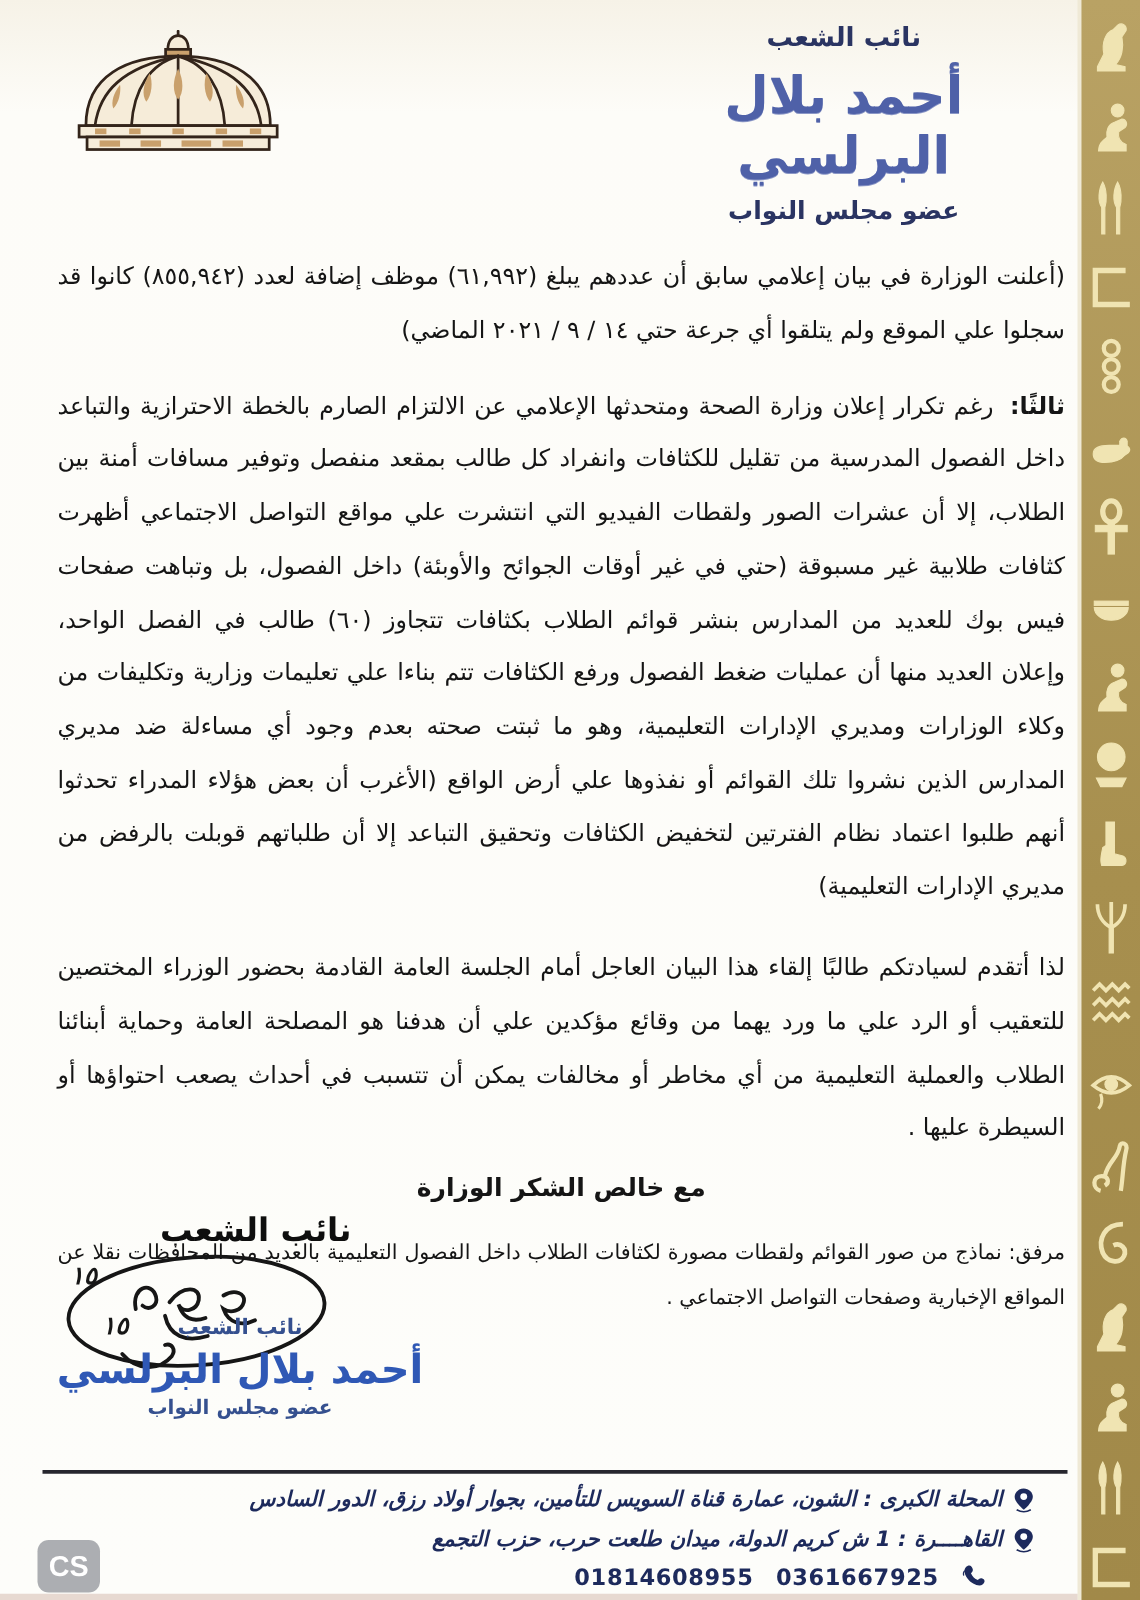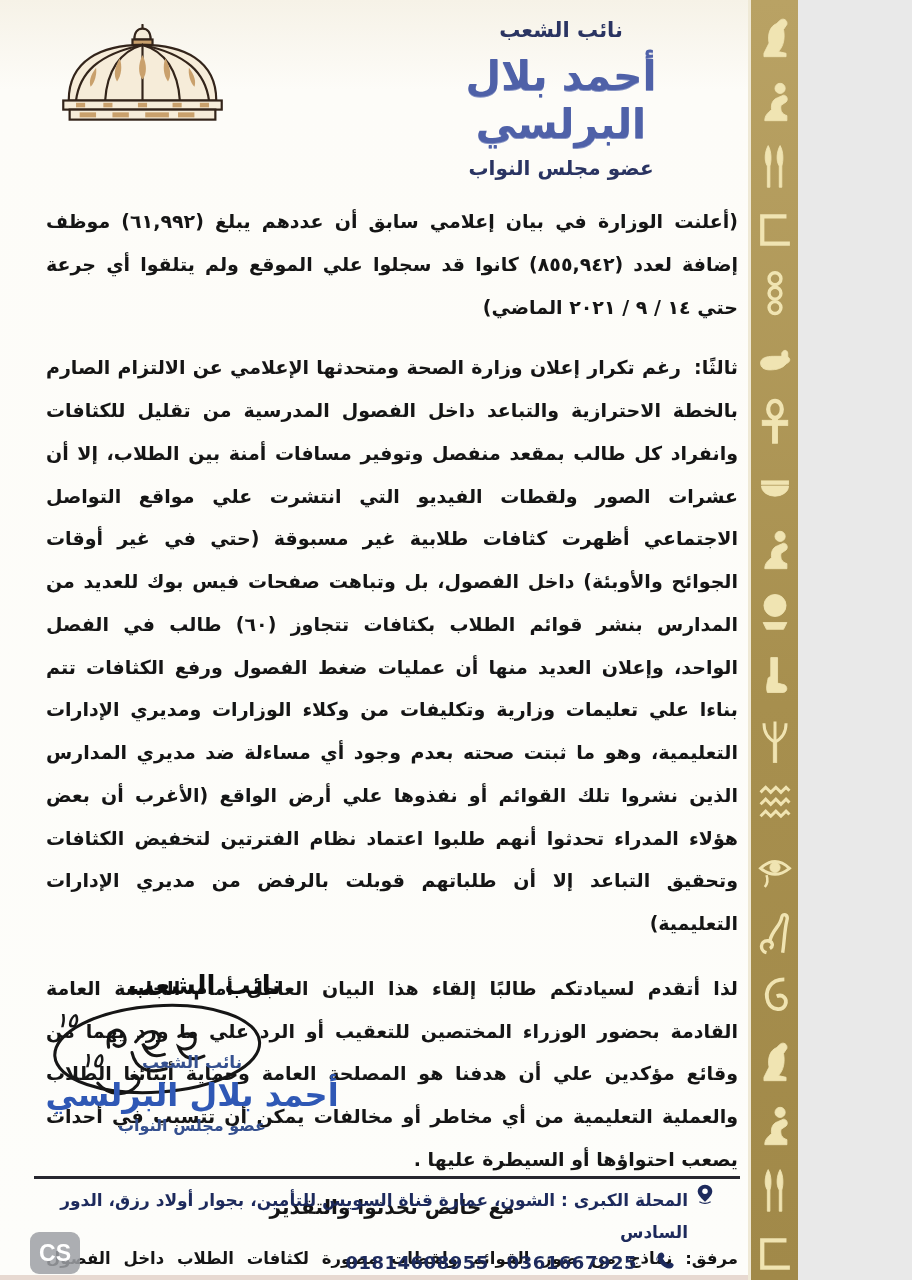--- a/index.html
+++ b/index.html
@@ -1,17 +1,17 @@
 <!DOCTYPE html>
 <html lang="ar"><head>
 <meta charset="utf-8">
 <style>
   html,body{margin:0;padding:0;background:#e9e9e9;}
   .page{
-    position:relative;width:798px;height:1280px;overflow:hidden;
+    position:relative;width:912px;height:1280px;overflow:hidden;
     background:linear-gradient(180deg,#f6f2e7 0,#fdfcf8 90px,#fdfdfa 100%);
     font-family:"DejaVu Sans",sans-serif;
   }
   
   .side-strip{
     position:absolute;top:0;right:0;width:50px;height:1280px;z-index:2;
     background:linear-gradient(180deg,#b9a264 0,#a78f4e 55%,#a18949 100%);
     border-left:3px solid #efe9d6;
     display:flex;flex-direction:column;align-items:center;
     padding-top:6px;box-sizing:border-box;
@@ -26,41 +26,41 @@
   }
   .masthead .pretitle{font-size:21px;font-weight:600;}
   .masthead .big-name{font-size:41px;font-weight:800;color:#4f61a8;margin:10px 0 8px;
     text-shadow:0 1px 0 #8b97c6;}
   .masthead .subtitle{font-size:20px;font-weight:600;}
   
   .content{
     position:absolute;top:200px;right:60px;left:46px;z-index:1;
     direction:rtl;color:#151515;
   }
-  .content p{font-size:19px;font-weight:700;line-height:2.25;text-align:justify;margin:0;}
+  .content p{font-size:19px;font-weight:400;line-height:2.25;text-align:justify;margin:0;}
   .p1{margin-bottom:18px !important;}
   .p2{margin-bottom:22px !important;}
   .p2 strong{margin-left:6px;}
   .p3{margin-bottom:8px !important;}
   .closing{font-size:20px;font-weight:800;text-align:center;margin:14px 0 22px;color:#151515;}
   .attachment{font-size:16.5px !important;line-height:2.2 !important;}
   
   .stamp-title{position:absolute;left:128px;top:970px;z-index:1;
     font-size:26px;font-weight:800;color:#0e0e0e;direction:rtl;letter-spacing:1px;}
   .scribble{position:absolute;left:42px;top:995px;z-index:1;font-style:italic;}
   .sig-block{position:absolute;left:42px;top:1052px;width:300px;z-index:1;
     text-align:center;direction:rtl;}
   .sig-block .sig-small{font-size:17px;color:#35508f;font-weight:600;}
   .sig-block .sig-name{font-size:32px;font-weight:800;color:#2f58b5;margin:4px 0 2px;}
   .sig-block .sig-sub{font-size:16px;color:#35508f;font-weight:600;}
   
   .rule{position:absolute;left:34px;right:58px;top:1176px;border-top:3px solid #27272f;z-index:1;}
   .footer{position:absolute;top:1184px;right:84px;left:40px;z-index:3;
     direction:rtl;color:#1d2a5c;font-weight:700;font-size:17px;}
-  .f-line{display:flex;gap:8px;line-height:1.9;}
+  .f-line{display:flex;align-items:center;gap:8px;line-height:1.9;font-style:italic;}
   .f-line .ico{flex:0 0 auto;display:inline-flex;}
   .f-phones{margin-top:2px;margin-right:40px;display:flex;align-items:center;gap:18px;
     font-size:18px;letter-spacing:.5px;}
   
   .watermark{position:absolute;left:30px;top:1188px;z-index:6;display:flex;align-items:center;gap:16px;
     font-family:"Liberation Sans",sans-serif;pointer-events:none;}
   .cs-badge{width:50px;height:42px;border-radius:9px;background:rgba(158,160,165,.85);
     color:#fff;font-size:23px;font-weight:700;display:flex;align-items:center;justify-content:center;margin-top:44px;}
   .wm-text{font-size:41px;color:rgba(165,166,170,.85);letter-spacing:.5px;white-space:nowrap;}
   .scan-edge{position:absolute;left:0;right:50px;bottom:0;height:5px;background:rgba(203,173,160,.45);z-index:4;}
@@ -173,21 +173,21 @@
   <div class="masthead">
     <div class="pretitle">نائب الشعب</div>
     <div class="big-name">أحمد بلال البرلسي</div>
     <div class="subtitle">عضو مجلس النواب</div>
   </div>
 
   <main class="content">
     <p class="p1">(أعلنت الوزارة في بيان إعلامي سابق أن عددهم يبلغ (٦١,٩٩٢) موظف إضافة لعدد (٨٥٥,٩٤٢) كانوا قد سجلوا علي الموقع ولم يتلقوا أي جرعة حتي ١٤ / ٩ / ٢٠٢١ الماضي)</p>
     <p class="p2"><strong>ثالثًا:</strong> <span>رغم تكرار إعلان وزارة الصحة ومتحدثها الإعلامي عن الالتزام الصارم بالخطة الاحترازية والتباعد داخل الفصول المدرسية من تقليل للكثافات وانفراد كل طالب بمقعد منفصل وتوفير مسافات أمنة بين الطلاب، إلا أن عشرات الصور ولقطات الفيديو التي انتشرت علي مواقع التواصل الاجتماعي أظهرت كثافات طلابية غير مسبوقة (حتي في غير أوقات الجوائح والأوبئة) داخل الفصول، بل وتباهت صفحات فيس بوك للعديد من المدارس بنشر قوائم الطلاب بكثافات تتجاوز (٦٠) طالب في الفصل الواحد، وإعلان العديد منها أن عمليات ضغط الفصول ورفع الكثافات تتم بناءا علي تعليمات وزارية وتكليفات من وكلاء الوزارات ومديري الإدارات التعليمية، وهو ما ثبتت صحته بعدم وجود أي مساءلة ضد مديري المدارس الذين نشروا تلك القوائم أو نفذوها علي أرض الواقع (الأغرب أن بعض هؤلاء المدراء تحدثوا أنهم طلبوا اعتماد نظام الفترتين لتخفيض الكثافات وتحقيق التباعد إلا أن طلباتهم قوبلت بالرفض من مديري الإدارات التعليمية)</span></p>
     <p class="p3">لذا أتقدم لسيادتكم طالبًا إلقاء هذا البيان العاجل أمام الجلسة العامة القادمة بحضور الوزراء المختصين للتعقيب أو الرد علي ما ورد يهما من وقائع مؤكدين علي أن هدفنا هو المصلحة العامة وحماية أبنائنا الطلاب والعملية التعليمية من أي مخاطر أو مخالفات يمكن أن تتسبب في أحداث يصعب احتواؤها أو السيطرة عليها .</p>
-    <div class="closing">مع خالص تحدثوا والتقدير</div>
+    <div class="closing">مع خالص الشكر الوزارة</div>
     <p class="attachment">مرفق: نماذج من صور القوائم ولقطات مصورة لكثافات الطلاب داخل الفصول التعليمية بالعديد من المحافظات نقلا عن المواقع الإخبارية وصفحات التواصل الاجتماعي .</p>
   </main>
 
   <div class="stamp-title">نائب الشعب</div>
   <div class="scribble">
     <svg viewBox="0 0 250 130" width="225" height="117">
       <g fill="none" stroke="#161616" stroke-width="3.4" stroke-linecap="round">
         <ellipse cx="128" cy="60" rx="114" ry="48" transform="rotate(-4 128 60)"></ellipse>
         <path d="M74 58 C70 38 88 33 92 47 C94 55 86 60 80 55"></path>
         <path d="M104 52 C116 36 132 38 130 50 C128 60 116 62 112 54 C116 66 124 70 136 66"></path>
@@ -212,20 +212,30 @@
     <div class="f-line">
       <span class="ico">
         <svg viewBox="0 0 22 26" width="18" height="21">
             <path d="M11 1 C6 1 2 4.8 2 9.3 C2 14.5 11 22 11 22 C11 22 20 14.5 20 9.3 C20 4.8 16 1 11 1 Z" fill="#1d2a5c"></path>
             <circle cx="11" cy="9" r="3.4" fill="#fff"></circle>
             <path d="M4 22 Q11 26 18 22" stroke="#1d2a5c" stroke-width="1.6" fill="none"></path>
           </svg>
       </span>
       <span><strong>المحلة الكبرى :</strong> <span>الشون، عمارة قناة السويس للتأمين، بجوار أولاد رزق، الدور السادس</span></span>
     </div>
+    <div class="f-line">
+      <span class="ico">
+        <svg viewBox="0 0 22 26" width="18" height="21">
+            <path d="M11 1 C6 1 2 4.8 2 9.3 C2 14.5 11 22 11 22 C11 22 20 14.5 20 9.3 C20 4.8 16 1 11 1 Z" fill="#1d2a5c"></path>
+            <circle cx="11" cy="9" r="3.4" fill="#fff"></circle>
+            <path d="M4 22 Q11 26 18 22" stroke="#1d2a5c" stroke-width="1.6" fill="none"></path>
+          </svg>
+      </span>
+      <span><strong>القاهــــرة :</strong> <span>1 ش كريم الدولة، ميدان طلعت حرب، حزب التجمع</span></span>
+    </div>
     <div class="f-phones">
       <span class="ico">
         <svg viewBox="0 0 24 24" width="19" height="19">
             <path d="M5 3 C8.5 .5 10.5 2 11.5 5 C12.2 7 11.3 8 9.8 9.5 C11.3 12.8 13.5 15 16.8 16.5 C18.3 15 19.3 14.2 21.3 15 C24.2 16.2 24.3 18.5 21.5 21 C18.5 23.5 10.5 21 6.3 15 C2.5 9.5 2.5 5.5 5 3 Z" fill="#1d2a5c"></path>
             <path d="M3.5 7 Q1.5 9 2.5 12 M5.5 6 Q4 8 4.8 10.5" stroke="#1d2a5c" stroke-width="1.2" fill="none"></path>
           </svg>
       </span>
       <span>0361667925</span>
       <span>01814608955</span>
     </div>

